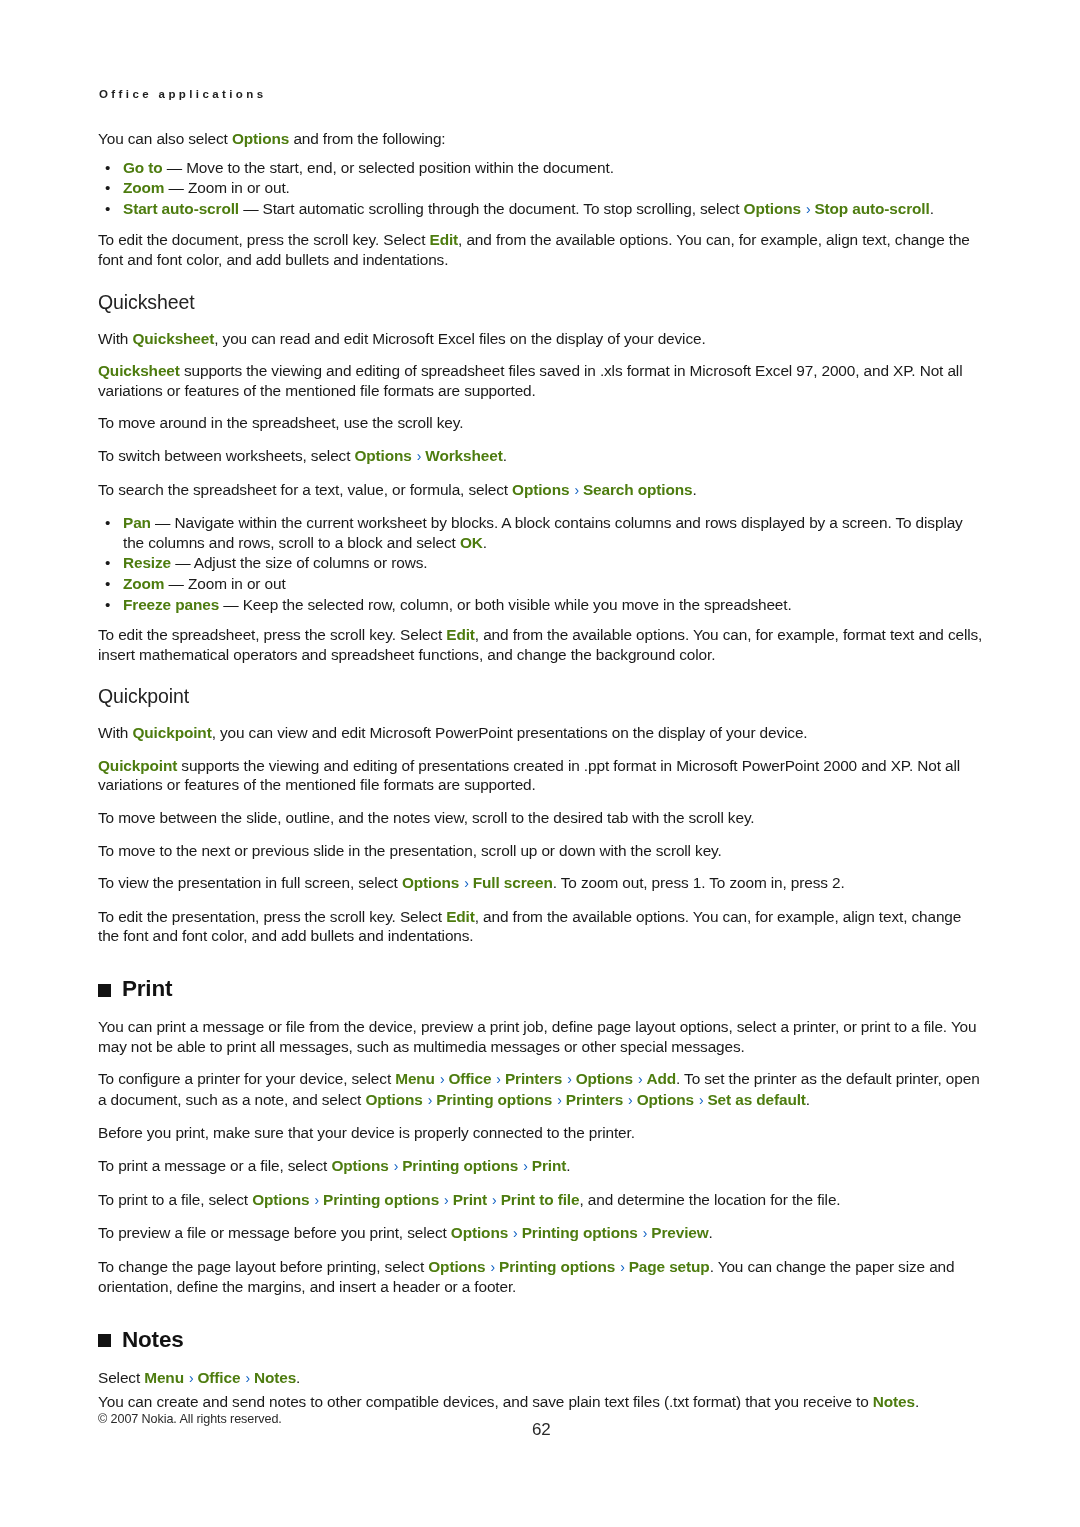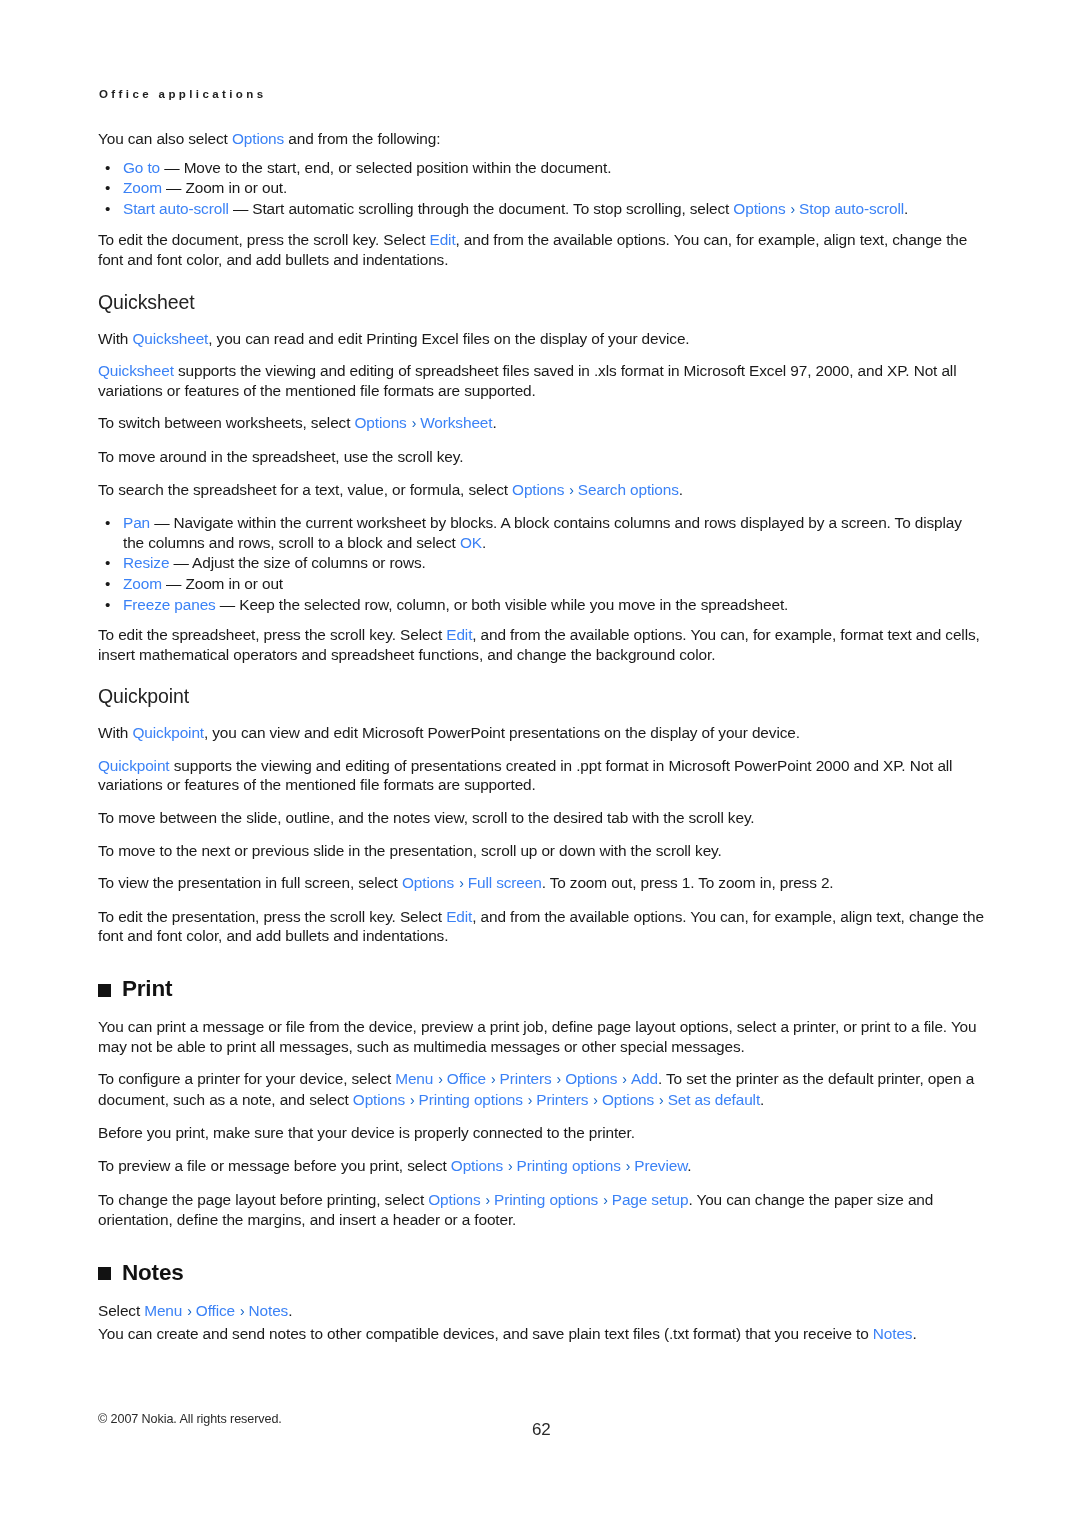--- a/index.html
+++ b/index.html
@@ -83,21 +83,21 @@
   h2.sechead .sq {
     display: inline-block;
     width: 13px;
     height: 13px;
     background: #121212;
     margin-right: 11px;
     flex: 0 0 auto;
     position: relative;
     top: 1px;
   }
-  .kw { color: #3b82f6; font-weight: normal; }
+  .kw { color: #4d7c0f; font-weight: bold; }
   .sep {
     color: #1062c4;
     font-weight: normal;
     padding: 0 4px 0 5px;
     font-size: 14px;
   }
   .footer {
     position: absolute;
     left: 98px;
     right: 95px;
@@ -130,27 +130,27 @@
   <ul class="bullets tight">
     <li><span class="dot">•</span><span class="kw">Go to</span><span> — Move to the start, end, or selected position within the document.</span></li>
     <li><span class="dot">•</span><span class="kw">Zoom</span><span> — Zoom in or out.</span></li>
     <li><span class="dot">•</span><span class="kw">Start auto-scroll</span><span> — Start automatic scrolling through the document. To stop scrolling, select </span><span class="kw">Options</span><span class="sep">›</span><span class="kw">Stop auto-scroll</span><span>.</span></li>
   </ul>
 
   <p class="para"><span>To edit the document, press the scroll key. Select </span><span class="kw">Edit</span><span>, and from the available options. You can, for example, align text, change the font and font color, and add bullets and indentations.</span></p>
 
   <h3 class="subhead">Quicksheet</h3>
 
-  <p class="para"><span>With </span><span class="kw">Quicksheet</span><span>, you can read and edit Printing Excel files on the display of your device.</span></p>
+  <p class="para"><span>With </span><span class="kw">Quicksheet</span><span>, you can read and edit Microsoft Excel files on the display of your device.</span></p>
 
   <p class="para"><span class="kw">Quicksheet</span><span> supports the viewing and editing of spreadsheet files saved in .xls format in Microsoft Excel 97, 2000, and XP. Not all variations or features of the mentioned file formats are supported.</span></p>
 
+  <p class="para">To move around in the spreadsheet, use the scroll key.</p>
+
   <p class="para"><span>To switch between worksheets, select </span><span class="kw">Options</span><span class="sep">›</span><span class="kw">Worksheet</span><span>.</span></p>
-
-  <p class="para">To move around in the spreadsheet, use the scroll key.</p>
 
   <p class="para"><span>To search the spreadsheet for a text, value, or formula, select </span><span class="kw">Options</span><span class="sep">›</span><span class="kw">Search options</span><span>.</span></p>
 
 
   <ul class="bullets tight">
     <li><span class="dot">•</span><span class="kw">Pan</span><span> — Navigate within the current worksheet by blocks. A block contains columns and rows displayed by a screen. To display the columns and rows, scroll to a block and select </span><span class="kw">OK</span><span>.</span></li>
     <li><span class="dot">•</span><span class="kw">Resize</span><span> — Adjust the size of columns or rows.</span></li>
     <li><span class="dot">•</span><span class="kw">Zoom</span><span> — Zoom in or out</span></li>
     <li><span class="dot">•</span><span class="kw">Freeze panes</span><span> — Keep the selected row, column, or both visible while you move in the spreadsheet.</span></li>
   </ul>
@@ -176,21 +176,23 @@
       <span class="sq"></span>
       <span>Print</span>
     </h2>
 
   <p class="para">You can print a message or file from the device, preview a print job, define page layout options, select a printer, or print to a file. You may not be able to print all messages, such as multimedia messages or other special messages.</p>
 
   <p class="para"><span>To configure a printer for your device, select </span><span class="kw">Menu</span><span class="sep">›</span><span class="kw">Office</span><span class="sep">›</span><span class="kw">Printers</span><span class="sep">›</span><span class="kw">Options</span><span class="sep">›</span><span class="kw">Add</span><span>. To set the printer as the default printer, open a document, such as a note, and select </span><span class="kw">Options</span><span class="sep">›</span><span class="kw">Printing options</span><span class="sep">›</span><span class="kw">Printers</span><span class="sep">›</span><span class="kw">Options</span><span class="sep">›</span><span class="kw">Set as default</span><span>.</span></p>
 
   <p class="para">Before you print, make sure that your device is properly connected to the printer.</p>
 
-
+  <p class="para"><span>To print a message or a file, select </span><span class="kw">Options</span><span class="sep">›</span><span class="kw">Printing options</span><span class="sep">›</span><span class="kw">Print</span><span>.</span></p>
+
+  <p class="para"><span>To print to a file, select </span><span class="kw">Options</span><span class="sep">›</span><span class="kw">Printing options</span><span class="sep">›</span><span class="kw">Print</span><span class="sep">›</span><span class="kw">Print to file</span><span>, and determine the location for the file.</span></p>
 
 
   <p class="para"><span>To preview a file or message before you print, select </span><span class="kw">Options</span><span class="sep">›</span><span class="kw">Printing options</span><span class="sep">›</span><span class="kw">Preview</span><span>.</span></p>
 
   <p class="para"><span>To change the page layout before printing, select </span><span class="kw">Options</span><span class="sep">›</span><span class="kw">Printing options</span><span class="sep">›</span><span class="kw">Page setup</span><span>. You can change the paper size and orientation, define the margins, and insert a header or a footer.</span></p>
 
   <h2 class="sechead">
       <span class="sq"></span>
       <span>Notes</span>
     </h2>

